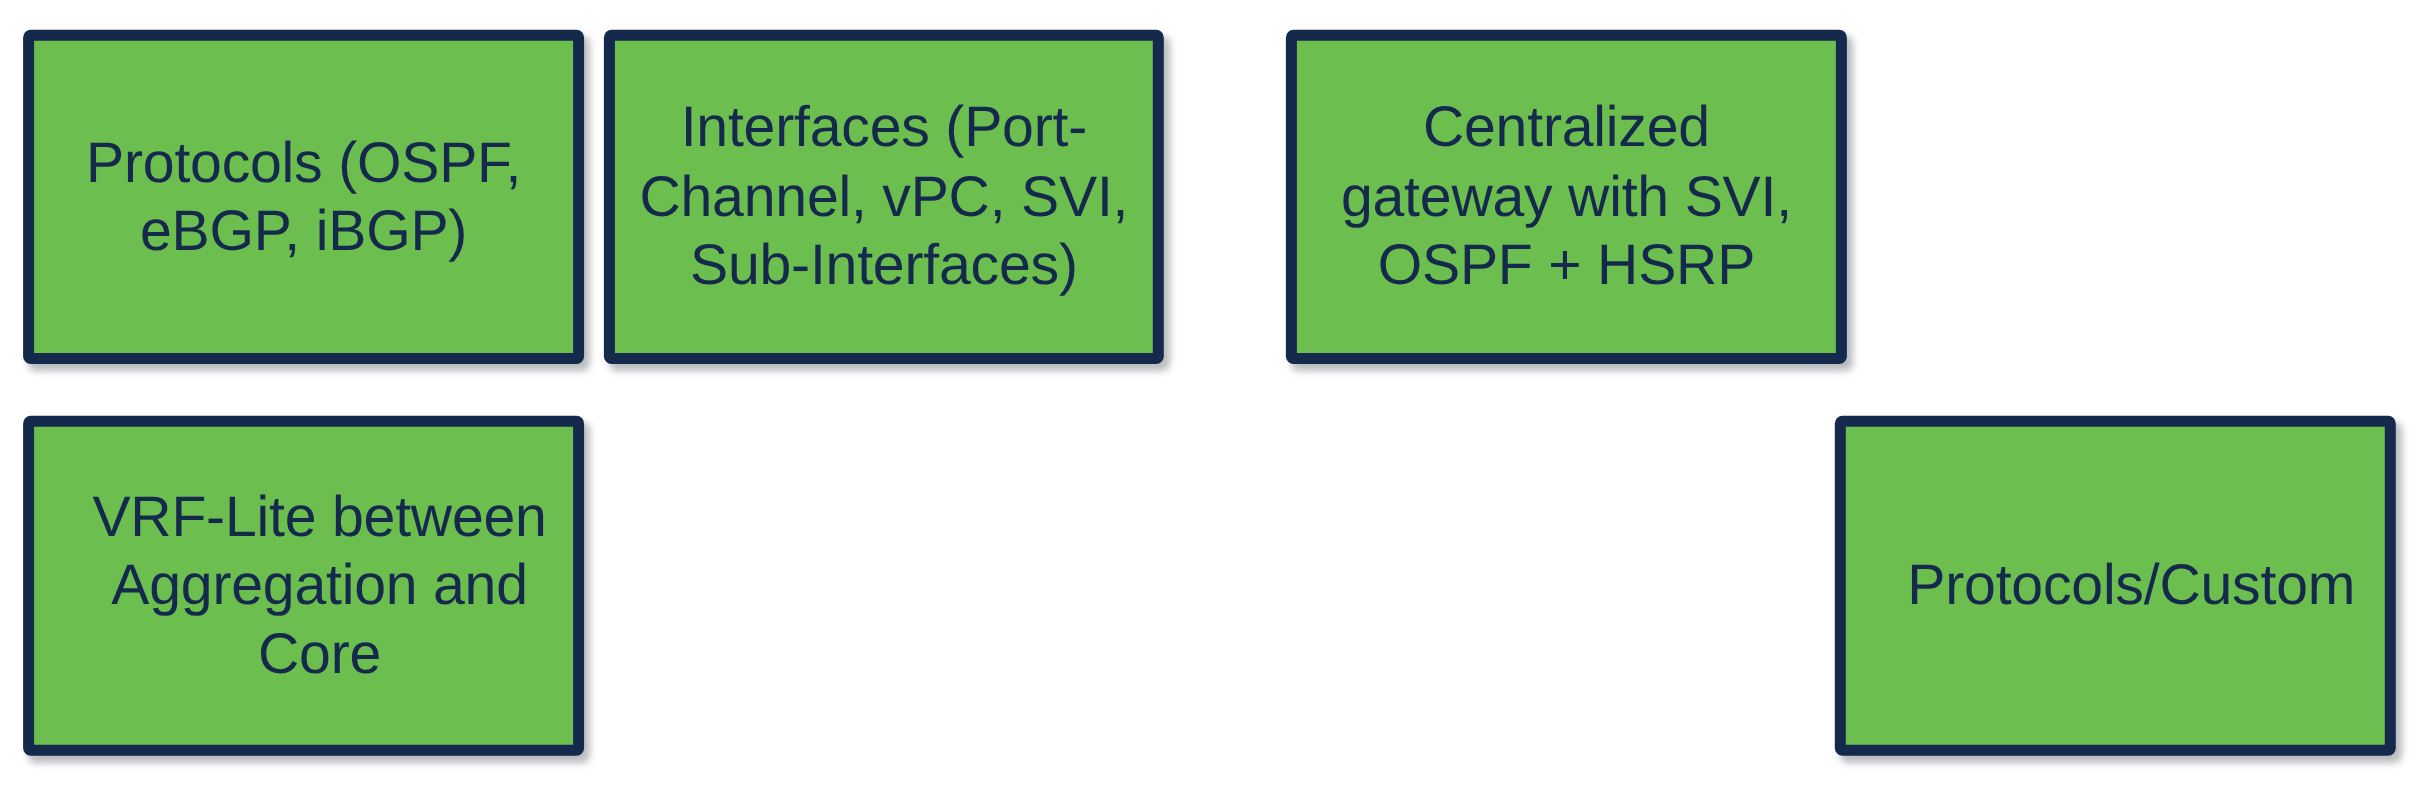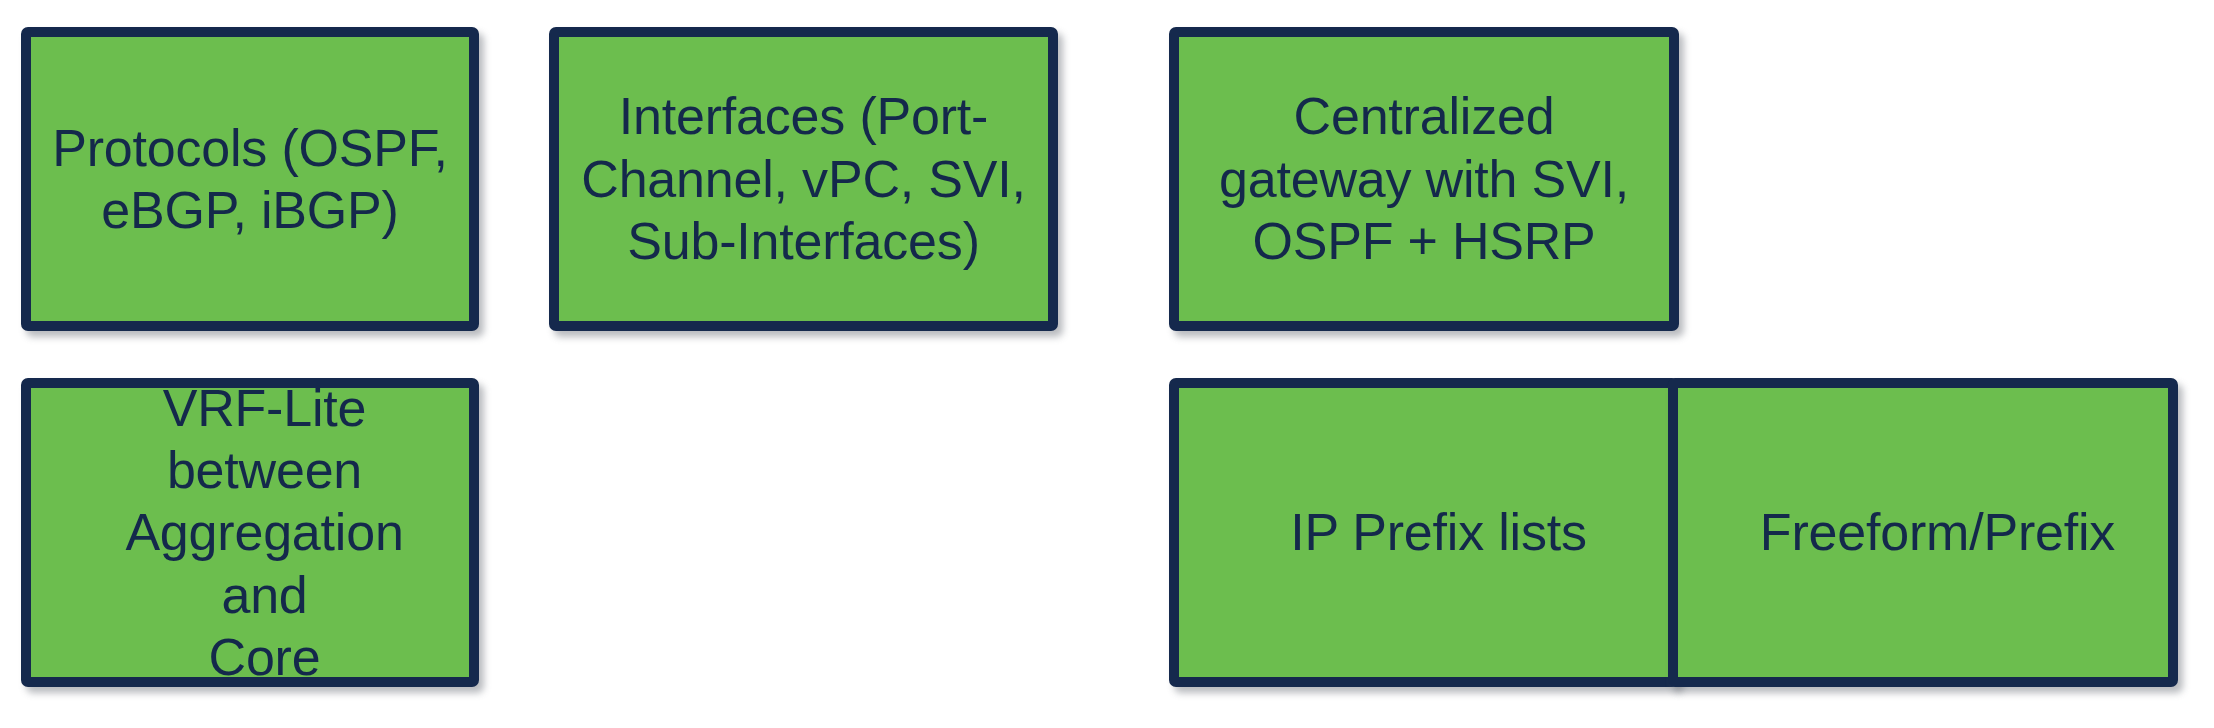--- a/index.html
+++ b/index.html
@@ -44,21 +44,21 @@
     box-sizing: border-box;
     white-space: pre-line;
   }
 
   
   .r1 { top: 27px;  height: 304px; }
   
   .r2 { top: 378px; height: 309px; padding-left: 29px; }
 
   
-  .c1 { left: 21px;   width: 458px; }
+  .c1 { left: 21px;   width: 510px; }
   .c2 { left: 549px;  width: 509px; }
   .c3 { left: 1128px; width: 510px; margin-left: 41px; }
   .c4 { left: 1668px; width: 510px; }
 </style>
 </head>
 <body>
 
 <div id="canvas">
 
   <div class="box r1 c1">
@@ -79,21 +79,18 @@
   </div>
 
 
   <div class="box r2 c1">
     <span class="box-label">VRF-Lite between
 Aggregation and
 Core</span>
   </div>
 
 
-  <div class="box r2 c3">
-    <span class="box-label">IP Prefix lists</span>
-  </div>
 
   <div class="box r2 c4">
-    <span class="box-label">Freeform/Prefix</span>
+    <span class="box-label">Protocols/Custom</span>
   </div>
 
 </div>
 
 </body></html>

